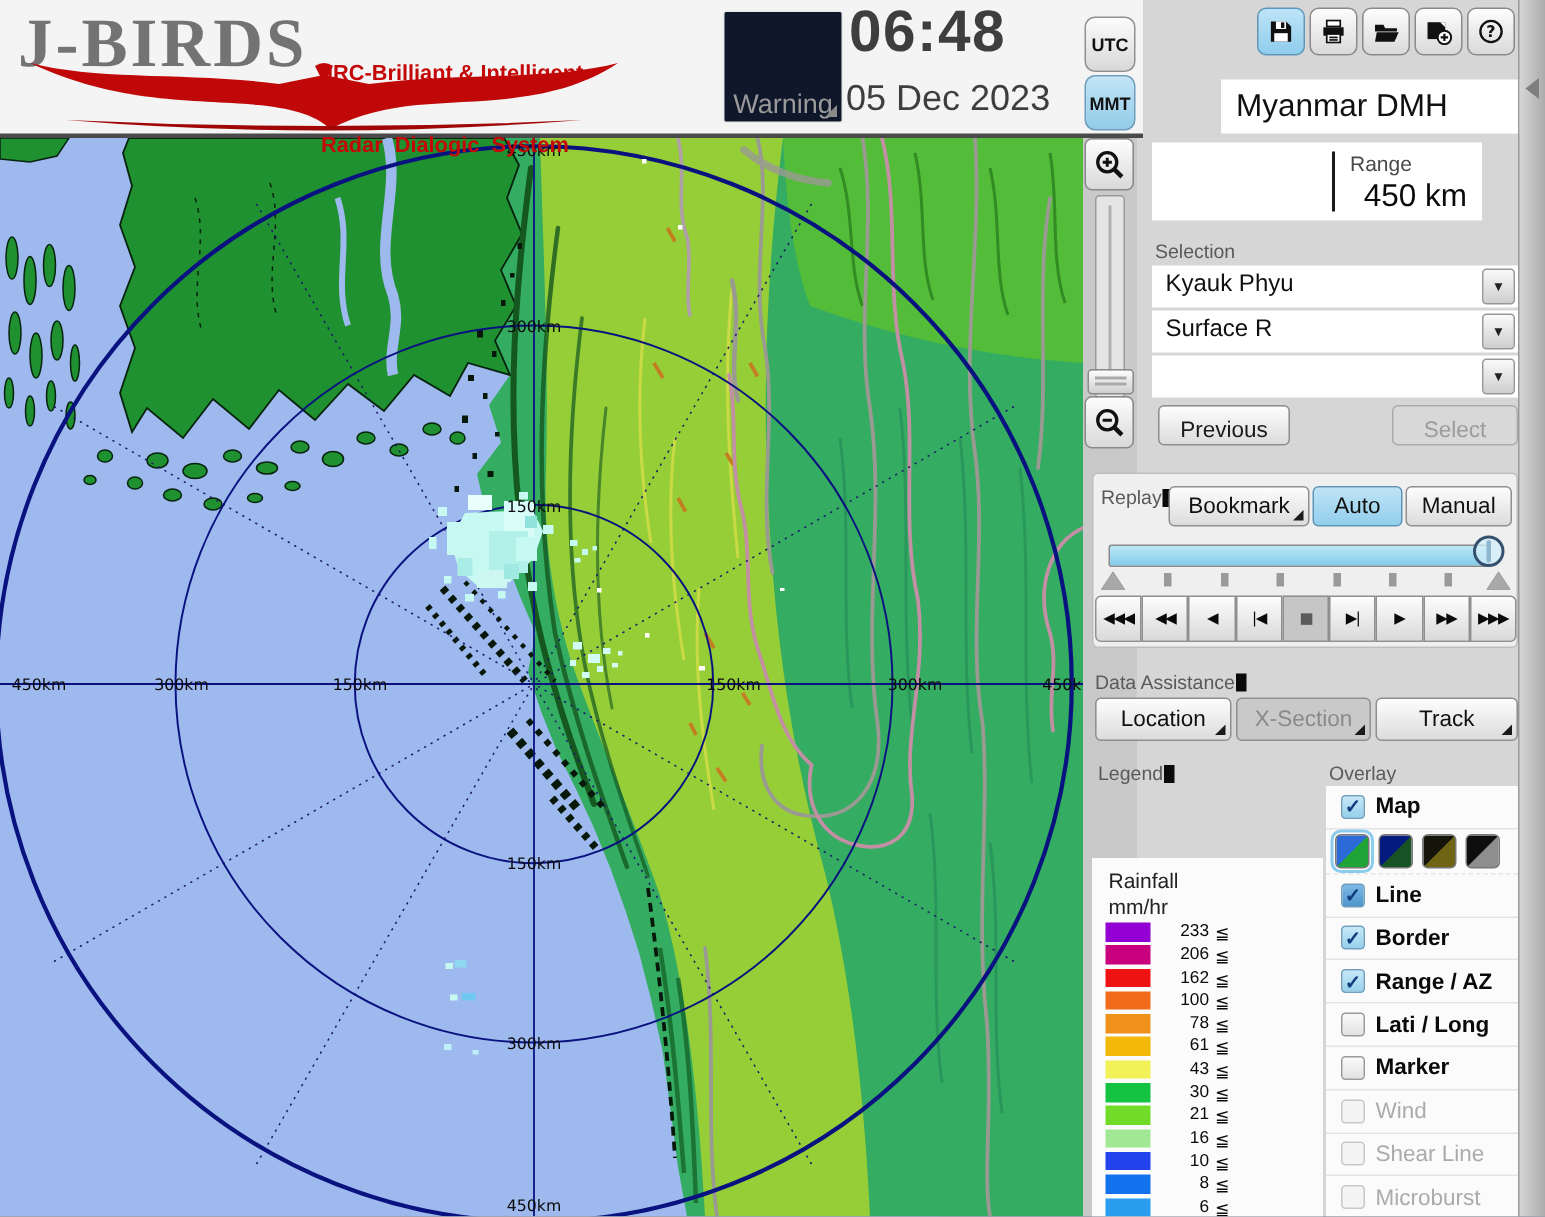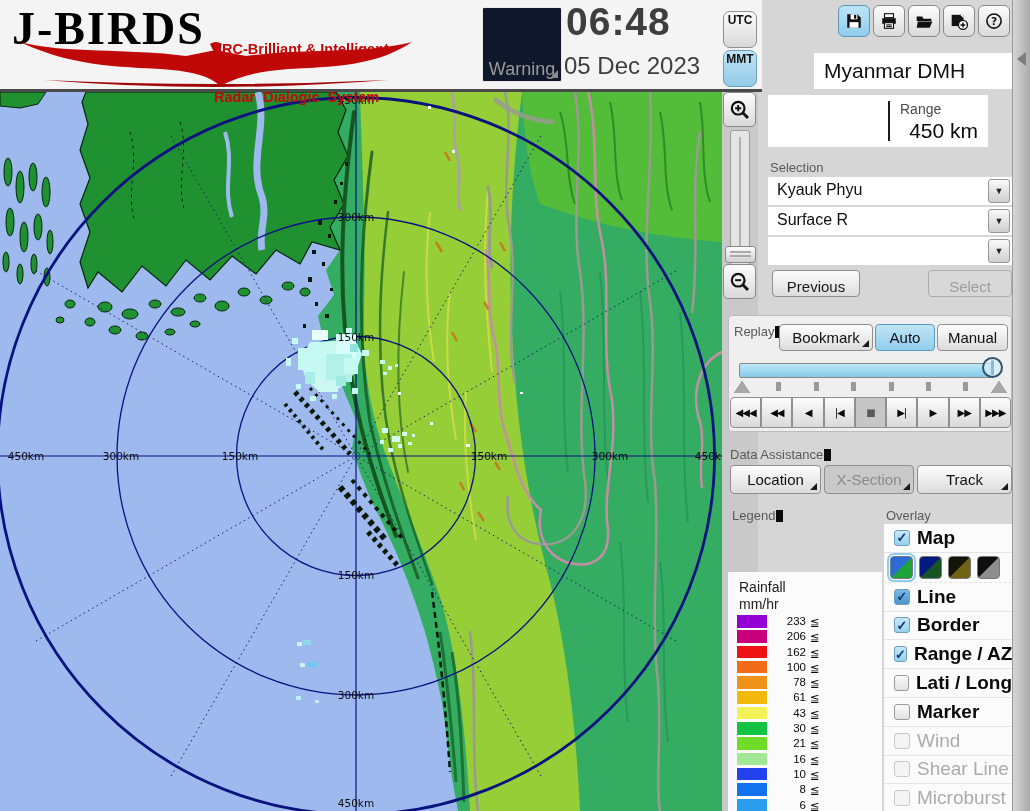--- a/index.html
+++ b/index.html
@@ -2,30 +2,30 @@
 <html><head>
 <meta charset="utf-8">
 <style>
   html,body{margin:0;padding:0;background:#888;}
   #app{position:relative;width:1030px;height:811px;overflow:hidden;background:#D2D2D2;
        font-family:"Liberation Sans",sans-serif;-webkit-font-smoothing:antialiased;}
   .abs{position:absolute;}
   
   .hdr{left:0;top:0;width:762px;height:89px;background:#F4F4F4;border-bottom:3px solid #4A4A4A;}
   .logo-title{left:12px;top:2px;font-family:"Liberation Serif",serif;font-weight:bold;
-              font-size:46px;letter-spacing:2px;color:#000000;}
+              font-size:46px;letter-spacing:2px;color:#737373;}
   .logo-sub{left:214px;top:9px;color:#C40808;font-weight:bold;font-size:14.5px;line-height:16px;white-space:pre;}
   .warn-btn{left:482px;top:7px;width:80px;height:75px;background:#0f172a;border:1px solid #E8E8E8;
             border-radius:2px;color:#9A9A9A;font-size:18px;display:flex;align-items:flex-end;justify-content:center;}
   .warn-grip{position:absolute;right:3px;bottom:3px;width:0;height:0;
              border-left:8px solid transparent;border-bottom:8px solid #8A8A8A;}
   .clock-time{left:566px;top:0px;width:152px;font-size:39px;font-weight:bold;color:#3E3E3E;letter-spacing:1px;}
   .clock-date{left:564px;top:52px;width:170px;font-size:24px;color:#3E3E3E;}
   .tz-btn{width:34px;height:37px;border:1px solid #909090;border-radius:7px;font-size:12px;font-weight:bold;
-          color:#111;display:flex;align-items:flex-start;justify-content:center;
+          color:#111;display:flex;align-items:center;justify-content:center;
           background:linear-gradient(#FCFCFC,#D8D8D8);}
   .tz-utc{left:723px;top:11px;}
   .tz-mmt{left:723px;top:50px;background:linear-gradient(#C2E4F6,#93CBE8);border-color:#6E9EBC;}
   .toolbar{left:838px;top:5px;display:flex;gap:3px;}
   .tb-btn{width:32px;height:32px;border:1px solid #8A8A8A;border-radius:6px;
           background:linear-gradient(#FDFDFD,#D9D9D9);display:flex;align-items:center;justify-content:center;padding:0;}
   .tb-btn.active{background:linear-gradient(#BDE4F8,#8FCDEC);border-color:#5E96B8;}
   
   .right-bg{left:758px;top:0;width:254px;height:811px;background:#D6D6D6;}
   .card{background:#FFFFFF;}
@@ -81,21 +81,21 @@
   .lval{position:absolute;left:38px;top:1px;width:40px;text-align:right;font-size:11.5px;color:#0A0A0A;}
   .llte{position:absolute;left:82px;top:1px;font-size:11.5px;color:#0A0A0A;font-family:"DejaVu Sans",sans-serif;}
   
   .overlay-card{left:884px;top:524px;width:128px;height:287px;background:#FBFBFB;}
   .orow{position:relative;height:27.8px;border-bottom:1px solid #E4E4E4;display:flex;align-items:center;}
   .cb{width:16px;height:16px;margin-left:10px;border:1px solid #9A9A9A;border-radius:3px;background:linear-gradient(#FAFAFA,#E2E2E2);
       display:flex;align-items:center;justify-content:center;font-size:13px;font-weight:bold;color:#123A7C;box-sizing:border-box;}
   .cb.checked{background:linear-gradient(#C8E8F8,#96D0EC);border-color:#6E9EBC;}
   .cb.checked.dark{background:linear-gradient(#7CB8E4,#4E96CC);}
   .cb.disabled{border-color:#C8C8C8;background:#F4F4F4;}
-  .olabel{margin-left:7px;font-size:19px;font-weight:bold;color:#0A0A0A;white-space:nowrap;}
+  .olabel{margin-left:7px;font-size:15px;font-weight:bold;color:#0A0A0A;white-space:nowrap;}
   .olabel.disabled{color:#ABABAB;font-weight:normal;}
   .mapsw{width:21px;height:21px;border:1px solid #777;border-radius:4px;margin-left:6px;}
   .mapsw.selected{outline:2px solid #8CCCEE;outline-offset:1px;}
   
   .map-wrap{left:0;top:92px;width:628px;height:719px;background:#9EB9EE;}
   .map-gutter{left:722px;top:92px;width:36px;height:719px;background:#C9C9C9;}
   .zoomstrip{left:723px;top:92px;width:34px;height:206px;}
   .zbtn{position:absolute;left:0;width:33px;height:35px;border:1px solid #8A8A8A;border-radius:5px;
         background:linear-gradient(#FDFDFD,#D9D9D9);display:flex;align-items:center;justify-content:center;padding:0;}
   .ztrack{position:absolute;left:7px;top:38px;width:18px;height:134px;border:1px solid #9A9A9A;border-radius:3px;

